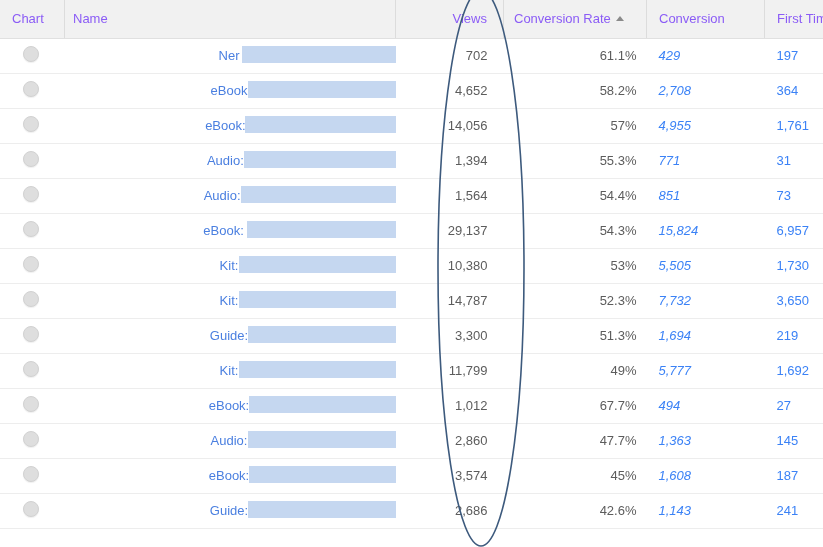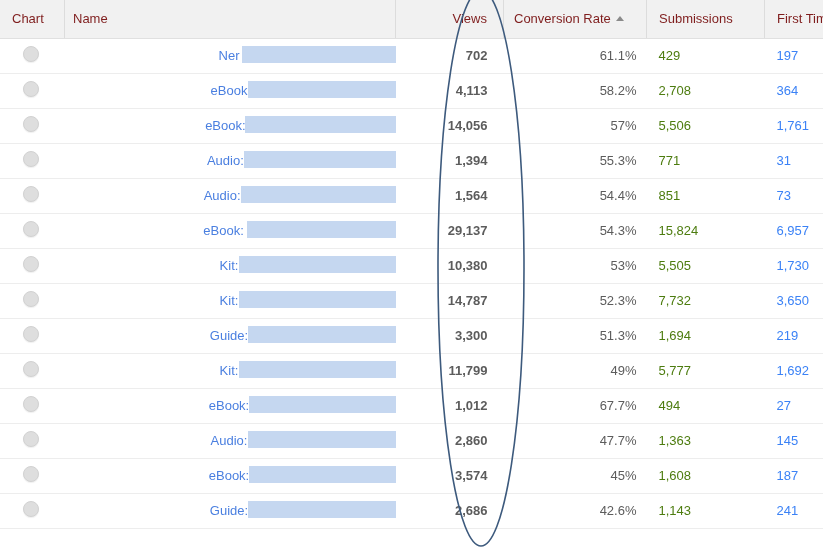--- a/index.html
+++ b/index.html
@@ -31,21 +31,21 @@
     font-size: 13px;
   }
 
   
   thead tr {
     height: 38px;
     background: #f1f1f1;
   }
   thead th {
     font-weight: normal;
-    color: #7f1d1d;
+    color: #8b5cf6;
     font-size: 13px;
     padding: 0 10px;
     vertical-align: middle;
     border-bottom: 1px solid #e0e0e0;
     border-right: 1px solid #dcdcdc;
     white-space: nowrap;
   }
   thead th.no-sep {
     border-right: none;
   }
@@ -74,23 +74,23 @@
   tbody td {
     border-bottom: 1px solid #ededed;
     vertical-align: middle;
     padding: 0 10px;
     color: #5c5c5c;
     font-size: 13px;
     overflow: hidden;
   }
   td.c-chart  { text-align: left;  padding-left: 12px; padding-right: 0; }
   td.c-name   { text-align: center;  padding-left: 8px; }
-  td.c-views  { text-align: right; padding-right: 16px; color: #5c5c5c; font-weight: bold; }
+  td.c-views  { text-align: right; padding-right: 16px; color: #5c5c5c; }
   td.c-cr     { text-align: right;  padding-left: 10px; color: #5c5c5c; }
-  td.c-subs   { text-align: left;  padding-left: 12px; color: #4d7c0f; }
+  td.c-subs   { text-align: left;  padding-left: 12px; color: #3b82f6; font-style: italic; }
   td.c-ftsubs { text-align: left;  padding-left: 12px; }
 
   
   .chart-dot {
     display: inline-block;
     width: 14px;
     height: 14px;
     border-radius: 50%;
     background: #dedede;
     border: 1px solid #d2d2d2;
@@ -144,47 +144,47 @@
 
   <table class="report">
     <thead>
       <tr>
         <th class="col-chart">Chart</th>
         <th class="col-name">Name</th>
         <th class="col-views">Views</th>
         <th class="col-cr">
           <span>Conversion Rate</span><span class="sort-arrow"></span>
         </th>
-        <th class="col-subs">Submissions</th>
+        <th class="col-subs">Conversion</th>
         <th class="col-ftsubs no-sep">First Time Submissions</th>
       </tr>
     </thead>
     <tbody id="table-body">
         <tr>
           <td class="c-chart"><span class="chart-dot"></span></td>
           <td class="c-name"><span class="name-wrap"><a class="name-link">N</a><span class="name-link">er</span><span class="redaction" style="left: 23px; width: 180px;"></span></span></td>
           <td class="c-views">702</td>
           <td class="c-cr">61.1%</td>
           <td class="c-subs">429</td>
           <td class="c-ftsubs"><a class="ft-link">197</a></td>
         </tr>
         <tr>
           <td class="c-chart"><span class="chart-dot"></span></td>
           <td class="c-name"><span class="name-wrap"><a class="name-link">eBook</a><span class="name-link"></span><span class="redaction" style="left: 37px; width: 210px;"></span></span></td>
-          <td class="c-views">4,113</td>
+          <td class="c-views">4,652</td>
           <td class="c-cr">58.2%</td>
           <td class="c-subs">2,708</td>
           <td class="c-ftsubs"><a class="ft-link">364</a></td>
         </tr>
         <tr>
           <td class="c-chart"><span class="chart-dot"></span></td>
           <td class="c-name"><span class="name-wrap"><a class="name-link">eBook:</a><span class="name-link">d</span><span class="redaction" style="left: 40px; width: 242px;"></span></span></td>
           <td class="c-views">14,056</td>
           <td class="c-cr">57%</td>
-          <td class="c-subs">5,506</td>
+          <td class="c-subs">4,955</td>
           <td class="c-ftsubs"><a class="ft-link">1,761</a></td>
         </tr>
         <tr>
           <td class="c-chart"><span class="chart-dot"></span></td>
           <td class="c-name"><span class="name-wrap"><a class="name-link">Audio:</a><span class="name-link">e</span><span class="redaction" style="left: 37px; width: 200px;"></span></span></td>
           <td class="c-views">1,394</td>
           <td class="c-cr">55.3%</td>
           <td class="c-subs">771</td>
           <td class="c-ftsubs"><a class="ft-link">31</a></td>
         </tr>

